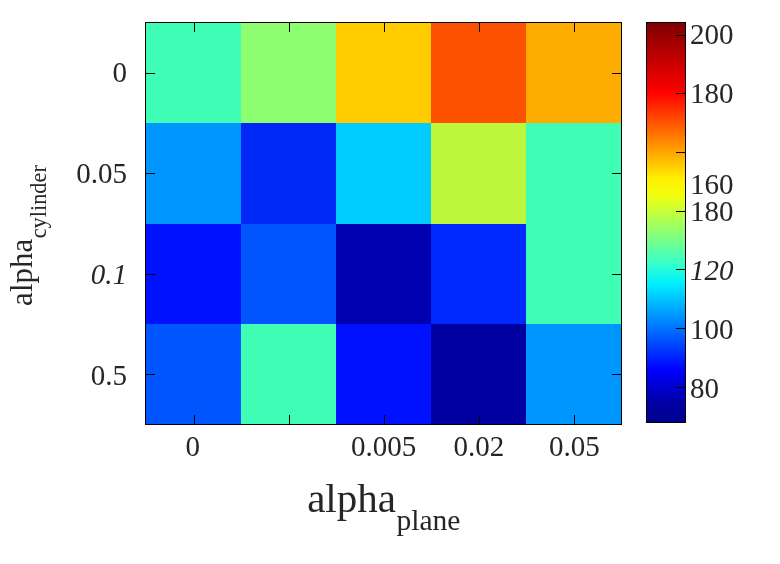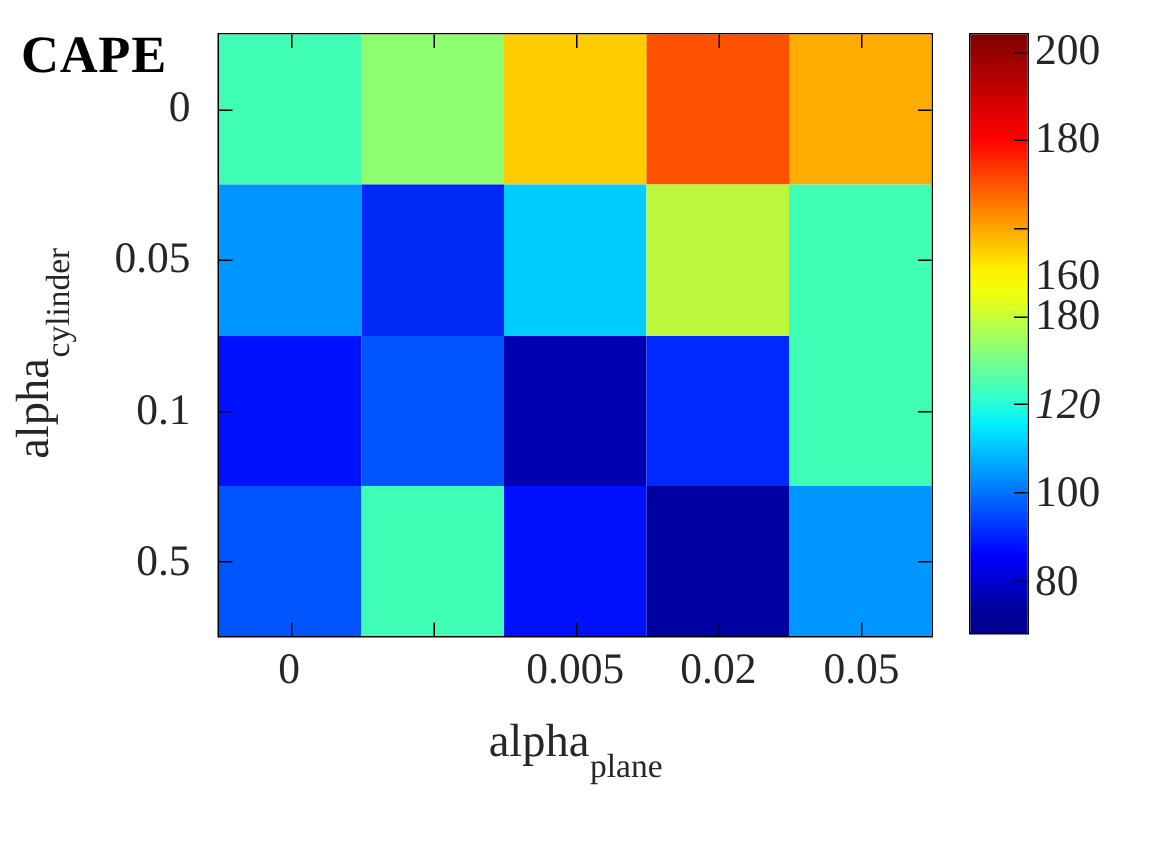--- a/index.html
+++ b/index.html
@@ -115,21 +115,21 @@
     white-space: nowrap;
   }
 
   
   #xaxis-title {
     position: absolute;
     left: 145px;
     top: 478px;
     width: 477px;
     text-align: center;
-    font-size: 31px;
+    font-size: 41px;
     line-height: 1;
     white-space: nowrap;
   }
   #yaxis-title {
     position: absolute;
     left: -185px;
     top: 217px;
     width: 420px;
     text-align: center;
     font-size: 31px;
@@ -183,21 +183,20 @@
     font-size: 29px;
     line-height: 1;
     white-space: nowrap;
   }
 </style>
 </head>
 <body>
 
 <div id="figure">
 
-  <div id="title">CAPE</div>
 
   <div id="axes">
     <div id="grid">
         <div class="cell" title="alpha_plane=0, alpha_cylinder=0, CAPE=131" style="background: rgb(63, 253, 181);"></div>
         <div class="cell" title="alpha_plane=0.001, alpha_cylinder=0, CAPE=141" style="background: rgb(141, 254, 112);"></div>
         <div class="cell" title="alpha_plane=0.005, alpha_cylinder=0, CAPE=156" style="background: rgb(255, 204, 0);"></div>
         <div class="cell" title="alpha_plane=0.01, alpha_cylinder=0, CAPE=172" style="background: rgb(252, 82, 0);"></div>
         <div class="cell" title="alpha_plane=0.05, alpha_cylinder=0, CAPE=161" style="background: rgb(255, 172, 0);"></div>
         <div class="cell" title="alpha_plane=0, alpha_cylinder=0.05, CAPE=104" style="background: rgb(0, 150, 255);"></div>
         <div class="cell" title="alpha_plane=0.001, alpha_cylinder=0.05, CAPE=88" style="background: rgb(0, 41, 247);"></div>
@@ -233,21 +232,21 @@
         <div class="tick-x " style="left: 70%;"></div>
         <div class="tick-x top" style="left: 70%;"></div>
         <div class="tick-x " style="left: 90%;"></div>
         <div class="tick-x top" style="left: 90%;"></div>
       </div>
   </div>
 
   <div id="ytick-wrap">
       <div class="ytl" style="top: 12.5%;">0</div>
       <div class="ytl" style="top: 37.5%;">0.05</div>
-      <div class="ytl" style="top: 62.5%;">0.1</div>
+      <div class="ytl" style="top: 62.5%; font-style: italic;">0.1</div>
       <div class="ytl" style="top: 87.5%;">0.5</div>
     </div>
 
   <div id="xtick-wrap">
       <div class="xtl" style="left: 10%;">0</div>
       <div class="xtl" style="left: 50%;">0.005</div>
       <div class="xtl" style="left: 70%;">0.02</div>
       <div class="xtl" style="left: 90%;">0.05</div>
     </div>
 

